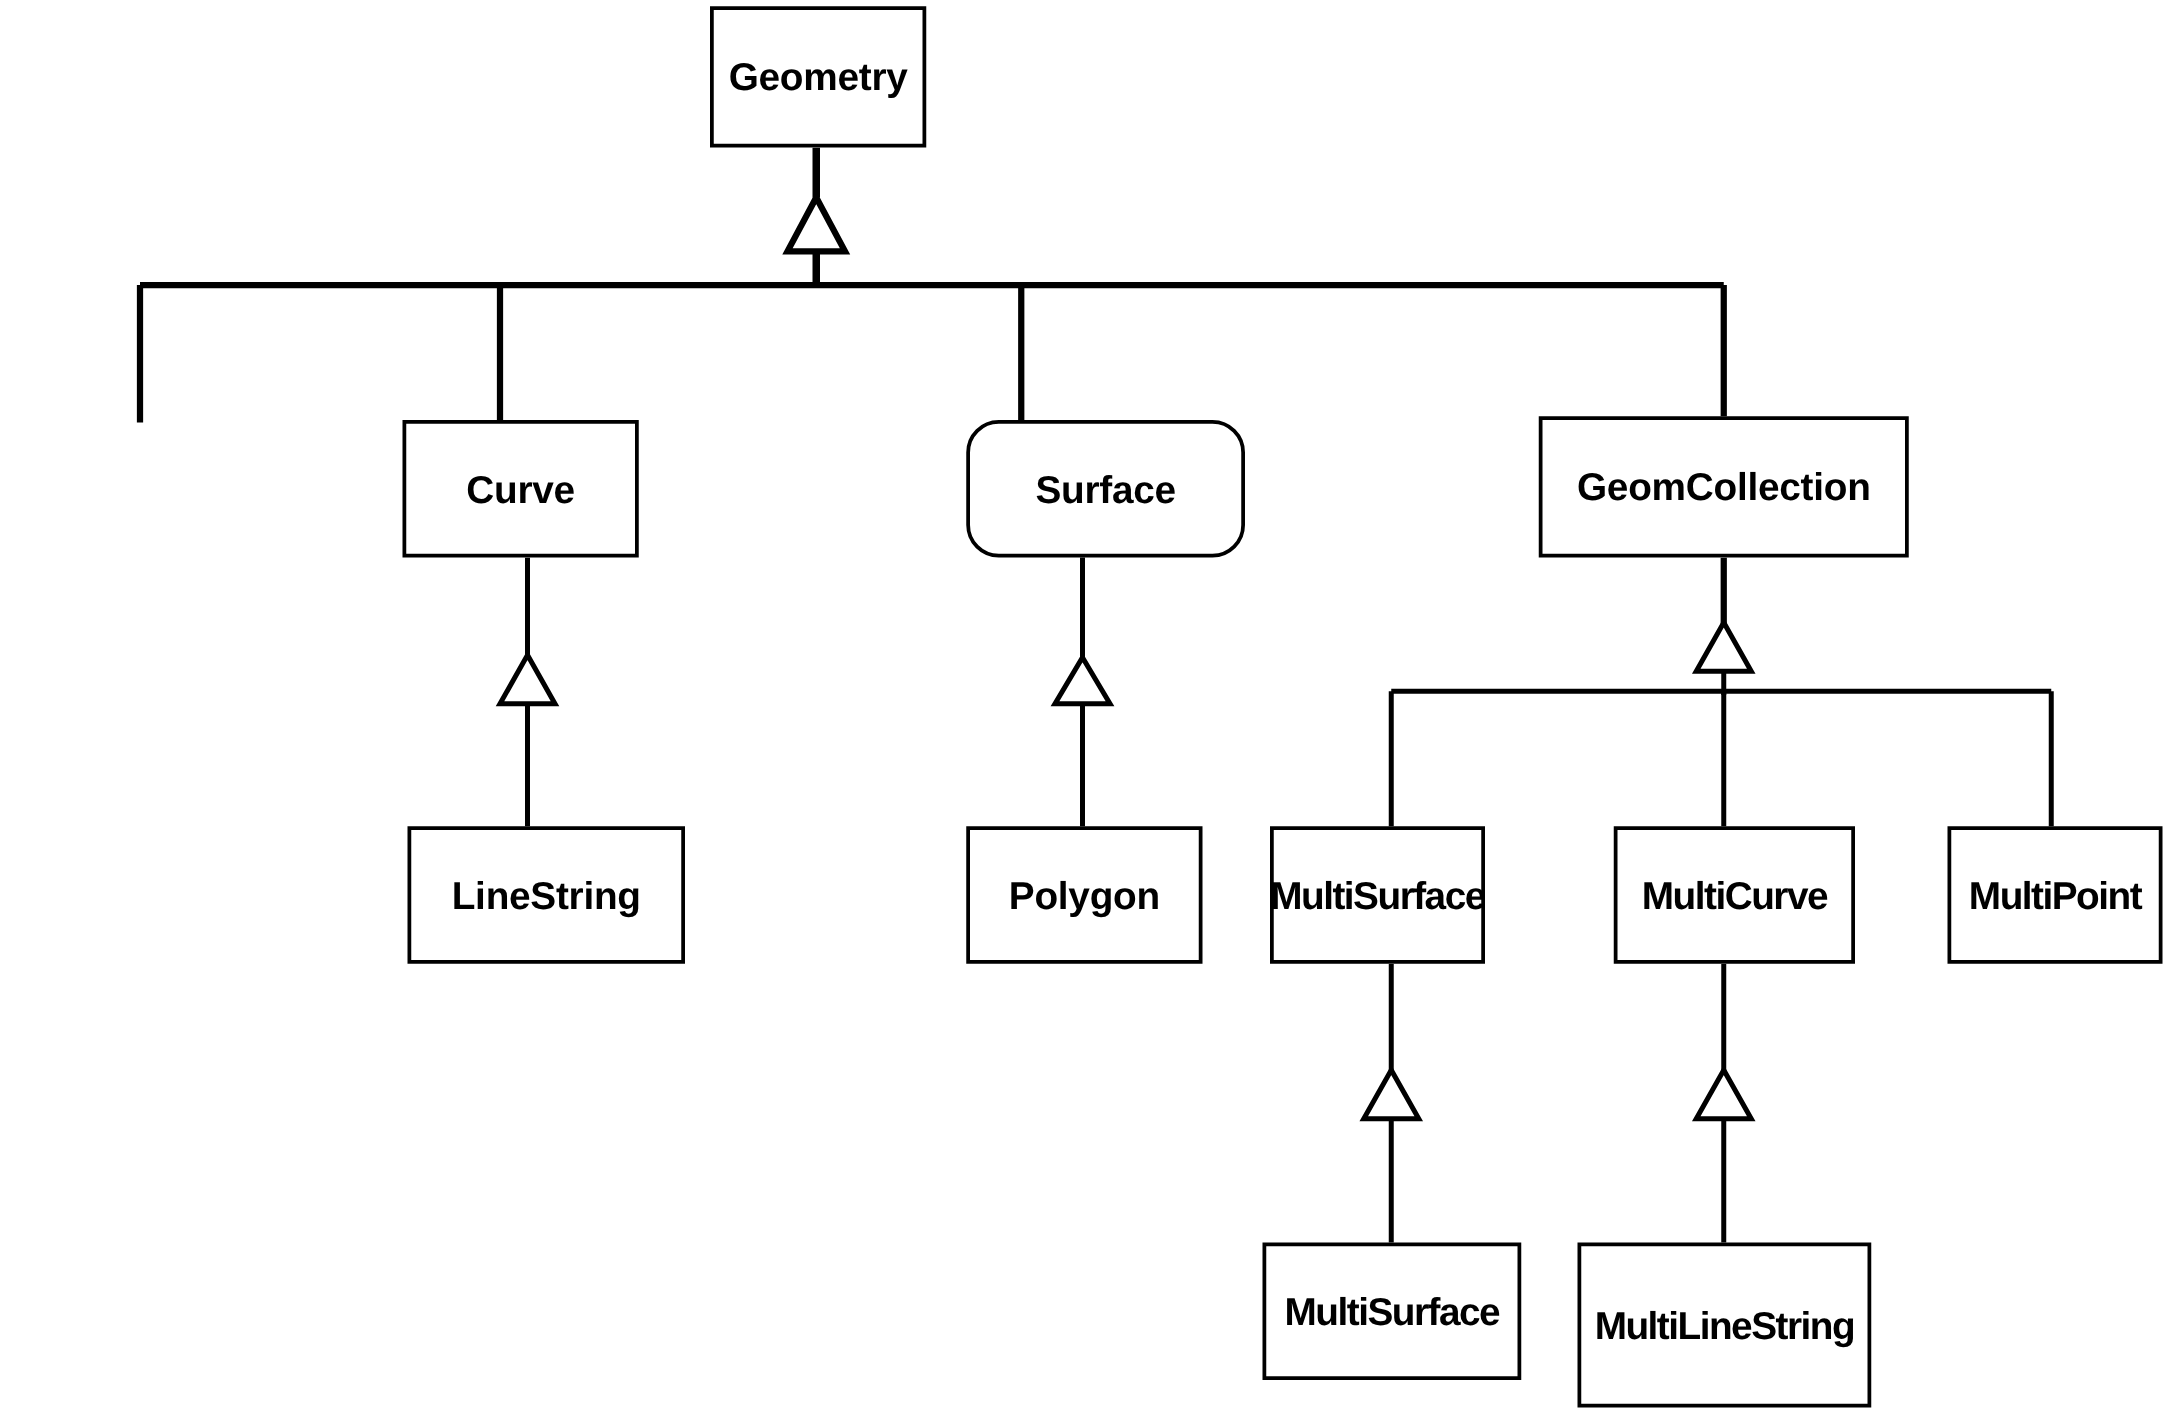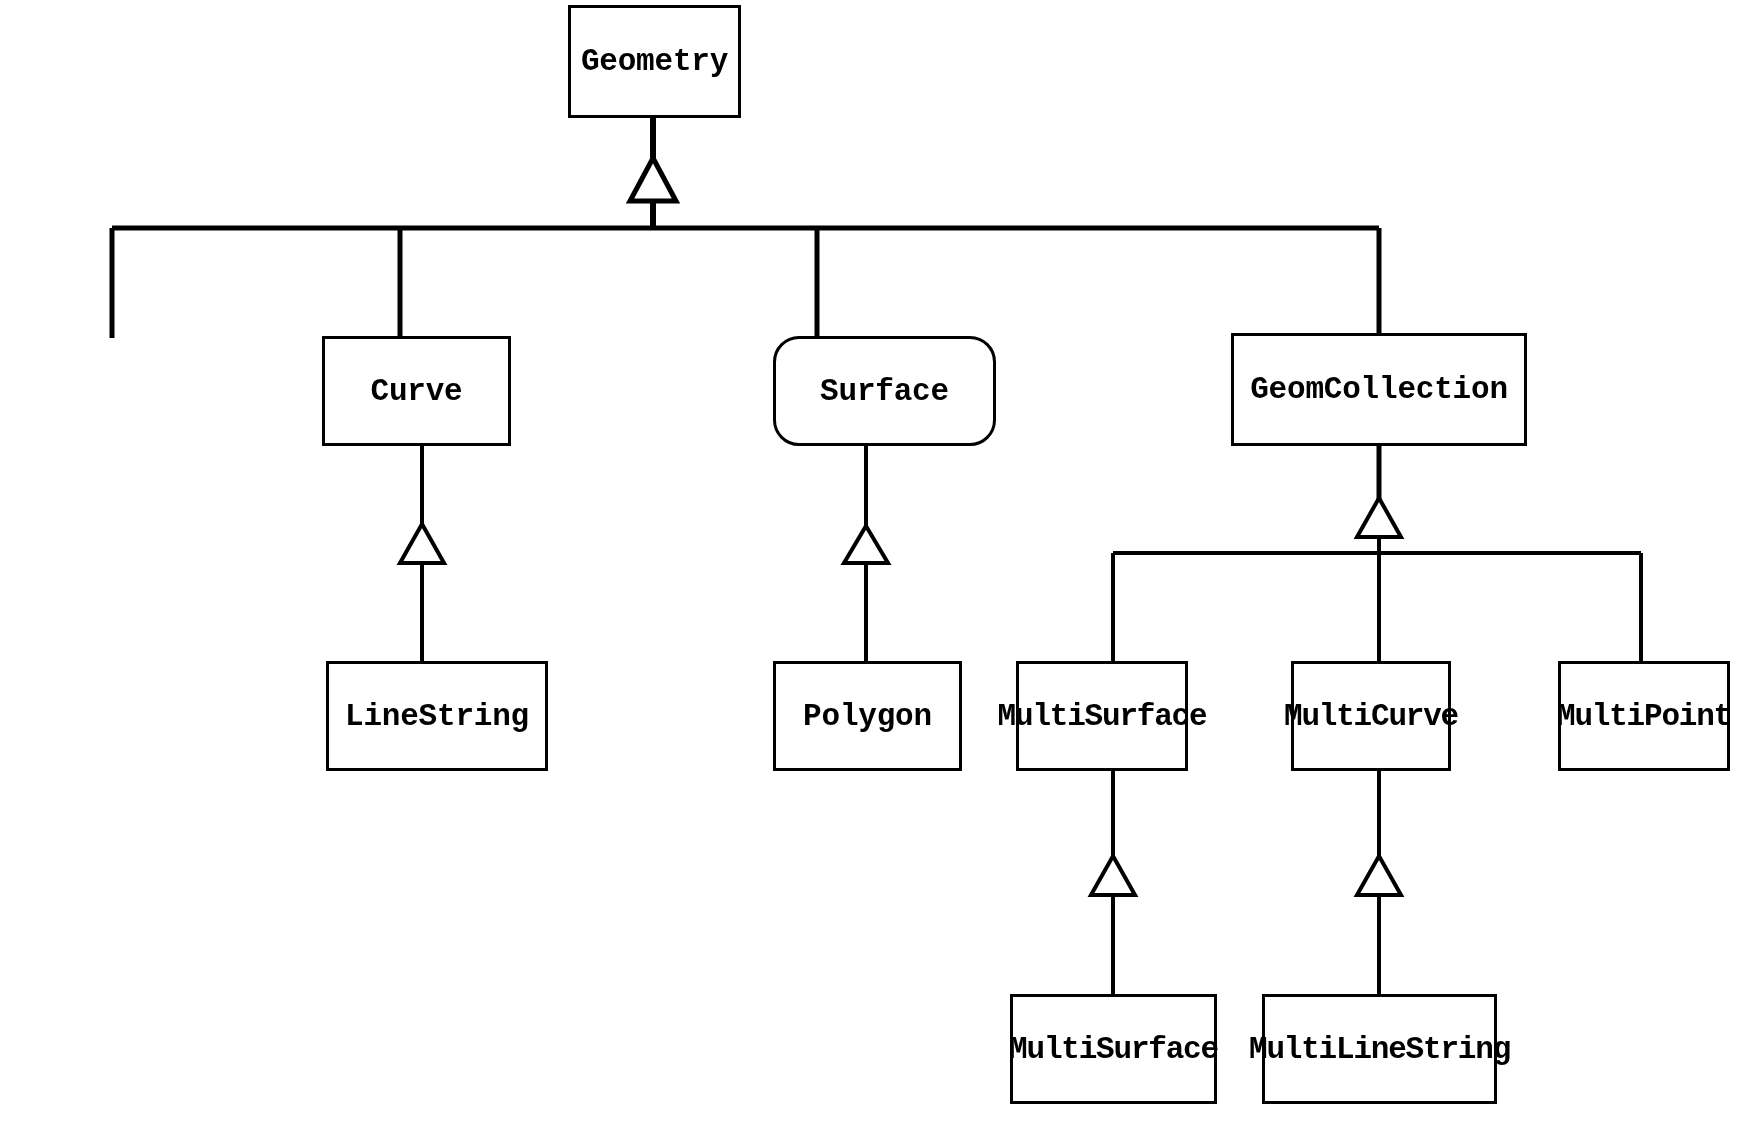--- a/index.html
+++ b/index.html
@@ -30,21 +30,21 @@
     position: absolute;
     box-sizing: border-box;
     background: #ffffff;
     border: 3px solid #000000;
     display: flex;
     align-items: center;
     justify-content: center;
     z-index: 2;
   }
   .node-label {
-    font-family: Liberation Mono, monospace;
+    font-family: Liberation Sans, sans-serif;
     font-weight: bold;
     font-size: 31px;
     color: #000000;
     line-height: 1;
     white-space: nowrap;
     letter-spacing: -0.2px;
   }
   .node-label.tight {
     letter-spacing: -1.2px;
   }
@@ -129,29 +129,29 @@
   </div>
 
   <div class="node-box" style="left:773px; top:661px; width:189px; height:110px;">
     <span class="node-label">Polygon</span>
   </div>
 
   <div class="node-box" style="left:1016px; top:661px; width:172px; height:110px;">
     <span class="node-label tight">MultiSurface</span>
   </div>
 
-  <div class="node-box" style="left:1291px; top:661px; width:160px; height:110px;">
+  <div class="node-box" style="left:1291px; top:661px; width:193px; height:110px;">
     <span class="node-label tight">MultiCurve</span>
   </div>
 
   <div class="node-box" style="left:1558px; top:661px; width:172px; height:110px;">
     <span class="node-label tight">MultiPoint</span>
   </div>
 
   <div class="node-box" style="left:1010px; top:994px; width:207px; height:110px;">
     <span class="node-label tight">MultiSurface</span>
   </div>
 
-  <div class="node-box" style="left:1262px; top:994px; width:235px; height:110px;text-align:center;">
+  <div class="node-box" style="left:1262px; top:994px; width:235px; height:132px;text-align:center;">
     <span class="node-label tight">MultiLineString</span>
   </div>
 
 </div>
 
 </body></html>

